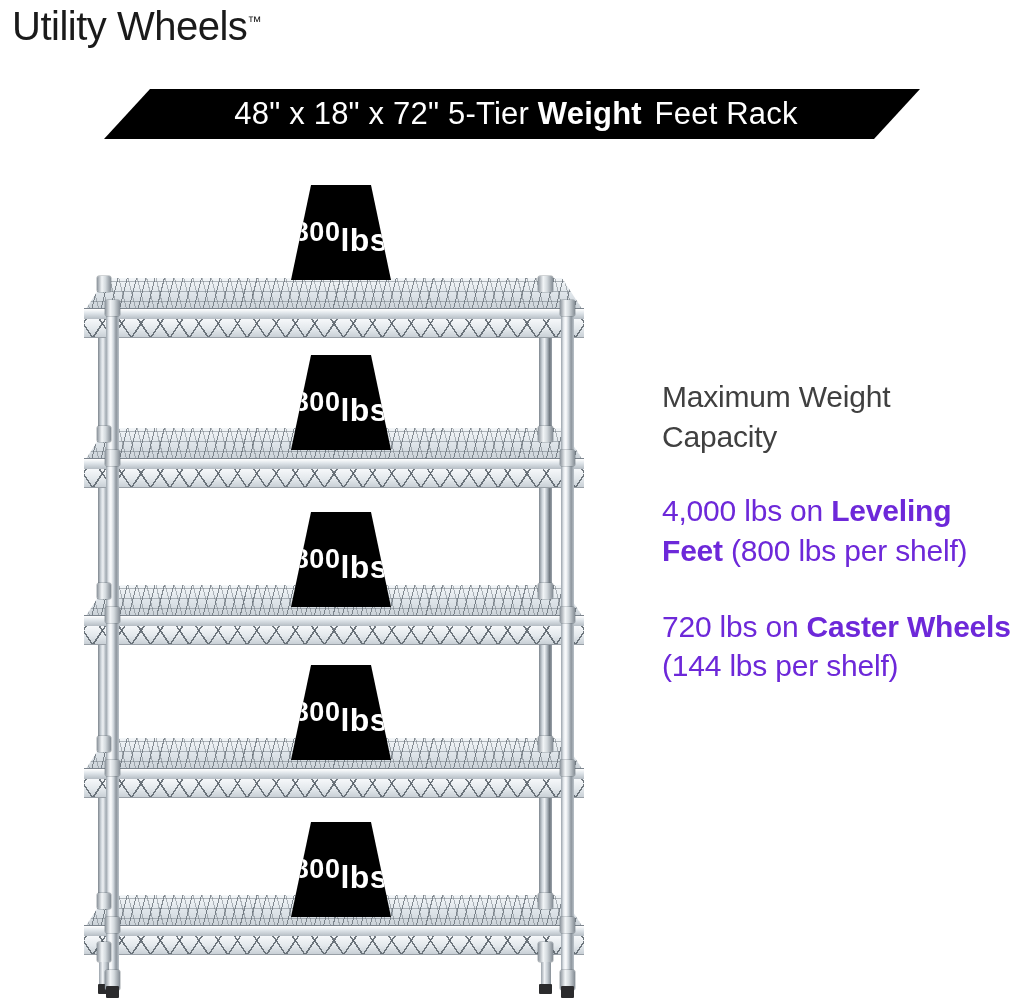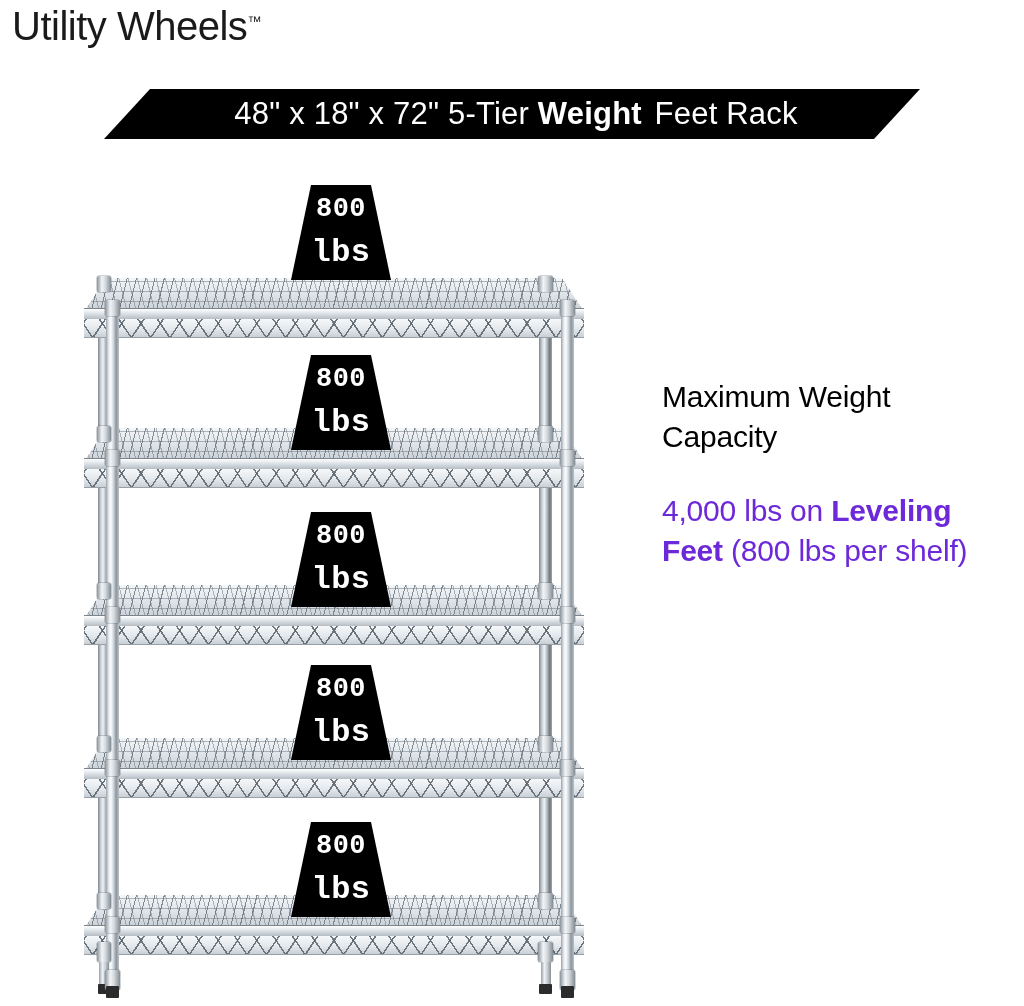--- a/index.html
+++ b/index.html
@@ -16,21 +16,21 @@
           background:#000;
           clip-path:polygon(46px 0, 816px 0, 770px 50px, 0px 50px);
           display:flex;align-items:center;justify-content:center;}
   .banner span{color:#fff;font-size:31px;font-weight:400;white-space:nowrap;
                letter-spacing:0.2px;padding-left:4px;}
   .banner b{font-weight:700;}
 
   
   .copy{position:absolute;left:662px;top:377px;width:350px;}
   .copy h2{margin:0;font-size:30px;font-weight:400;line-height:1.33;
-           letter-spacing:-0.2px;color:#000000;}
+           letter-spacing:-0.2px;color:#404040;}
   .copy p{margin:34px 0 0 0;font-size:30px;font-weight:400;line-height:1.33;
           letter-spacing:-0.2px;color:#6d28d9;}
   .copy p.second{margin-top:36px;}
   .copy b{font-weight:700;}
 
   
   .rack{position:absolute;left:84px;top:270px;width:500px;height:736px;}
 
   .post{position:absolute;background:
         linear-gradient(90deg,#9aa3ab 0%,#e9edf1 22%,#fbfcfd 38%,#cdd4da 58%,#8d959d 78%,#b9c1c8 100%);
@@ -63,21 +63,21 @@
         background:linear-gradient(180deg,#f6f8fa 0%,#e3e8ec 55%,#c9d0d6 100%);
         border-bottom:1px solid rgba(120,129,137,.75);}
   .truss .zig{position:absolute;left:-12px;top:0;width:524px;height:18px;
         background-image:
           repeating-linear-gradient(56deg, rgba(88,97,105,.85) 0 1.5px, rgba(255,255,255,0) 1.5px 16px),
           repeating-linear-gradient(-56deg, rgba(88,97,105,.85) 0 1.5px, rgba(255,255,255,0) 1.5px 16px);}
 
   
   .badge{position:absolute;background:#000;color:#fff;text-align:center;
          clip-path:polygon(20% 0, 80% 0, 100% 100%, 0% 100%);
-         display:flex;flex-direction:column;align-items:center;justify-content:center;font-family:Liberation Mono, monospace;}
+         display:flex;flex-direction:row;align-items:center;justify-content:center;}
   .badge .n{font-size:27px;font-weight:700;line-height:1;letter-spacing:.5px;}
   .badge .u{font-size:32px;font-weight:700;line-height:1;margin-top:14px;letter-spacing:.5px;}
 </style>
 </head>
 <body>
 
 <div class="brand">
   <span>Utility Wheels</span><span class="tm">™</span>
 </div>
 
@@ -198,13 +198,14 @@
   </div>
   <div class="badge" style="left:207px;top:552px;width:100px;height:95px;">
     <span class="n">800</span>
     <span class="u">lbs</span>
   </div>
 </div>
 
 <div class="copy">
   <h2>Maximum Weight Capacity</h2>
   <p><span>4,000 lbs on </span><b>Leveling Feet</b><span> (800 lbs per shelf)</span></p>
+  <p class="second"><span>720 lbs on </span><b>Caster Wheels</b><span> (144 lbs per shelf)</span></p>
 </div>
 
 </body></html>

